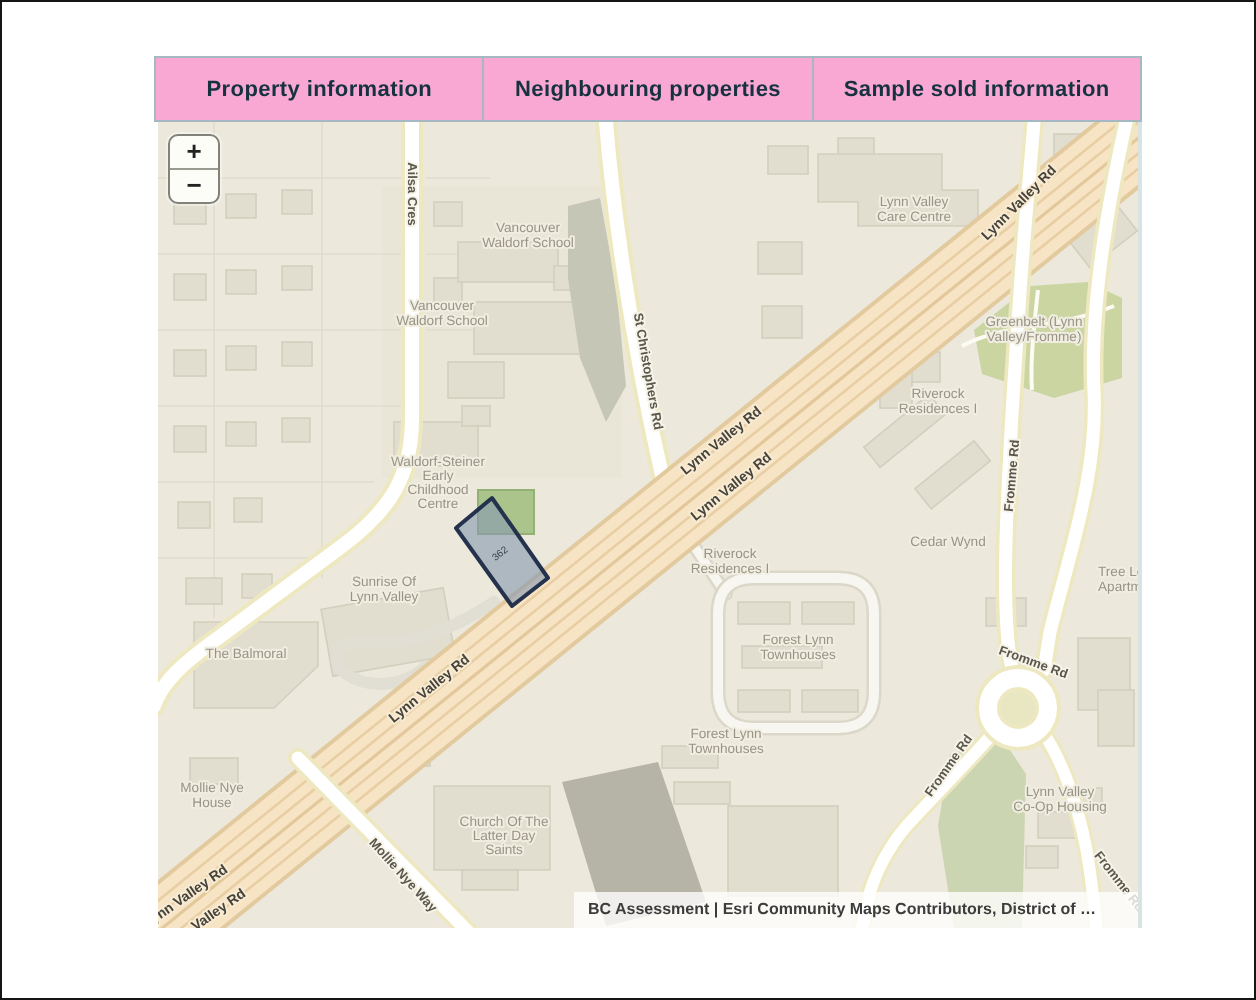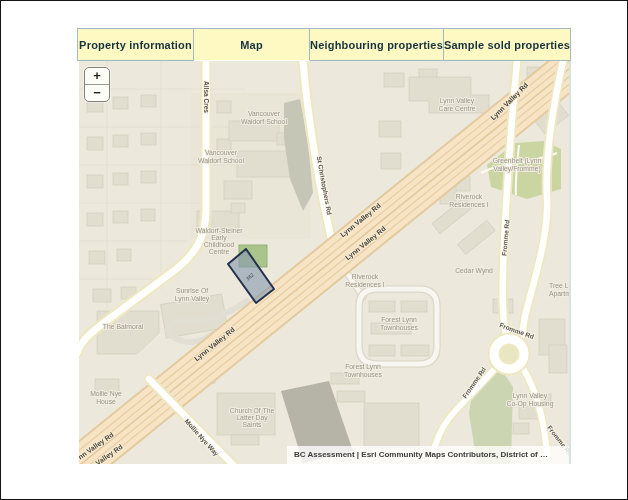--- a/index.html
+++ b/index.html
@@ -2,21 +2,21 @@
 <html><head>
 <meta charset="utf-8">
 <style>
   html,body{margin:0;padding:0;background:#fff;}
   .viewport{position:relative;width:626px;height:498px;border:1px solid #151515;background:#fff;
     font-family:"Liberation Sans", sans-serif;overflow:hidden;}
   
   .tabs{position:absolute;left:76px;top:27px;width:494px;height:33px;display:flex;}
   .tab{box-sizing:border-box;flex:1;height:33px;display:flex;align-items:center;justify-content:center;
     border:1px solid #A6B9C3;border-left:none;font-size:11px;font-weight:bold;color:#16323F;
-    letter-spacing:.2px;cursor:pointer;background:#fef9c3;white-space:nowrap;}
+    letter-spacing:.2px;cursor:pointer;background:#f9a8d4;white-space:nowrap;}
   .tab:first-child{border-left:1px solid #A6B9C3;}
   .tab.active{border-bottom-color:#fff;}
   
   .map{position:absolute;left:78px;top:60px;width:490px;height:403px;background:#ECE9DC;
     overflow:hidden;cursor:grab;border-right:2px solid #D8E4E4;}
   .map svg{display:block;font-family:"Liberation Sans", sans-serif;}
   .bldg{fill:#E1DECF;stroke:#D2CFBF;stroke-width:.8;}
   .lot{stroke:#E0DDCE;stroke-width:.8;fill:none;}
   .pl{font-size:6.8px;fill:#9A9486;text-anchor:middle;paint-order:stroke;stroke:#F0EDE1;stroke-width:2px;stroke-linejoin:round;}
   .rl{font-size:6.5px;font-weight:bold;fill:#5B574D;text-anchor:middle;paint-order:stroke;stroke:#F6F3E8;stroke-width:2px;stroke-linejoin:round;}
@@ -31,23 +31,22 @@
   .attrib{position:absolute;right:0;bottom:0;background:rgba(255,255,255,.78);color:#3C3C3C;
     font-size:8px;font-weight:bold;padding:4px 21px 5px 7px;white-space:nowrap;}
 </style>
 </head>
 <body>
 
 <div class="viewport">
 
   <div class="tabs">
     <div class="tab">Property information</div>
-    <div class="tab active">Map</div>
     <div class="tab">Neighbouring properties</div>
-    <div class="tab">Sample sold properties</div>
+    <div class="tab">Sample sold information</div>
   </div>
 
   <div class="map">
     <svg width="490" height="403" viewBox="0 0 490 403">
 
       <rect x="0" y="0" width="490" height="403" fill="#ECE9DC"></rect>
       <rect x="112" y="32" width="120" height="146" fill="#E9E6D8"></rect>
 
       <path class="lot" d="M0 28 H122 M0 66 H122 M0 104 H122 M0 142 H122 M0 180 H108 M0 218 H92 M28 0 V248 M82 0 V228 M134 28 H166 M134 66 H166 M134 104 H166"></path>
 

